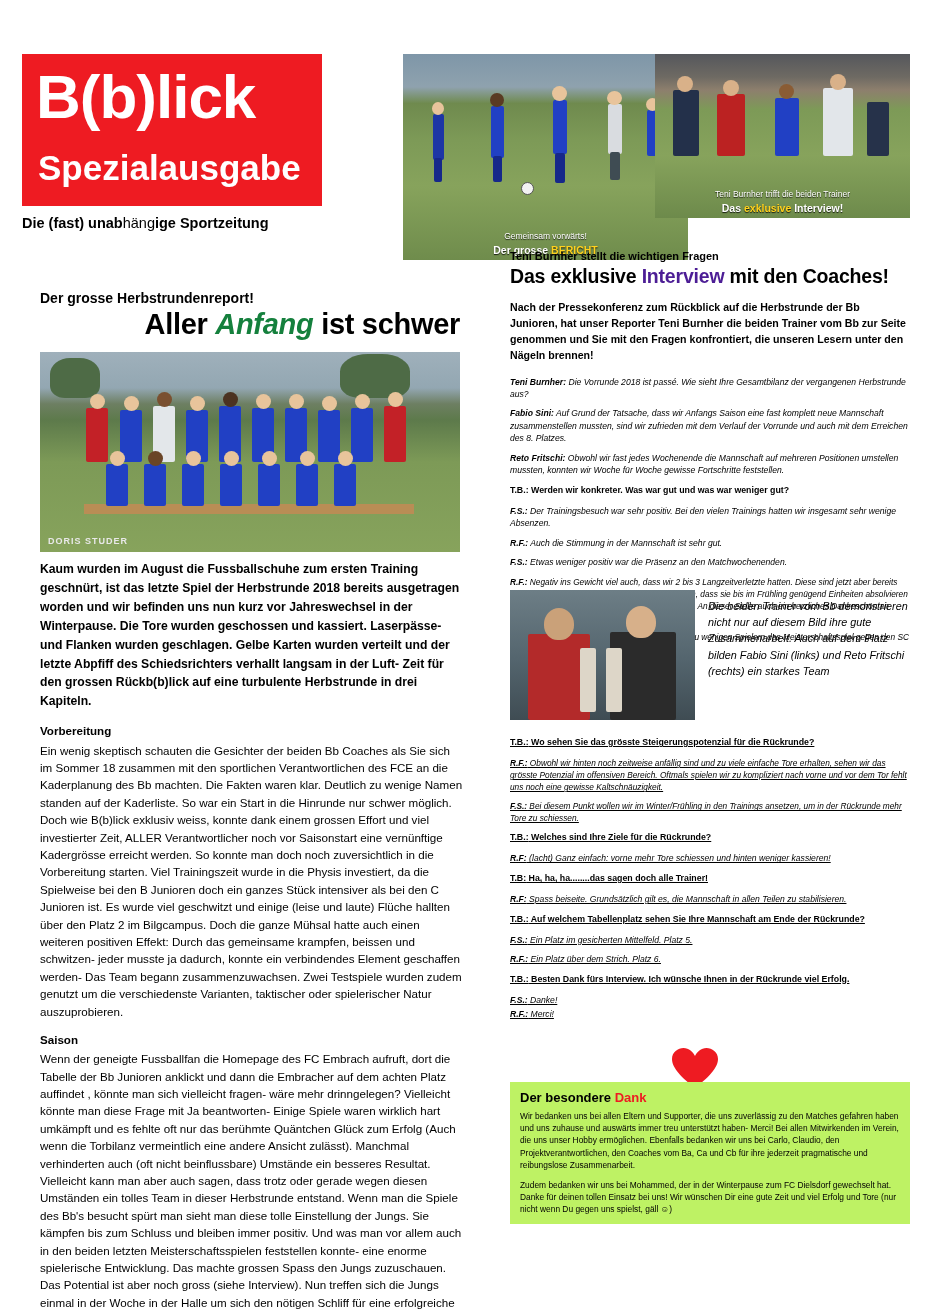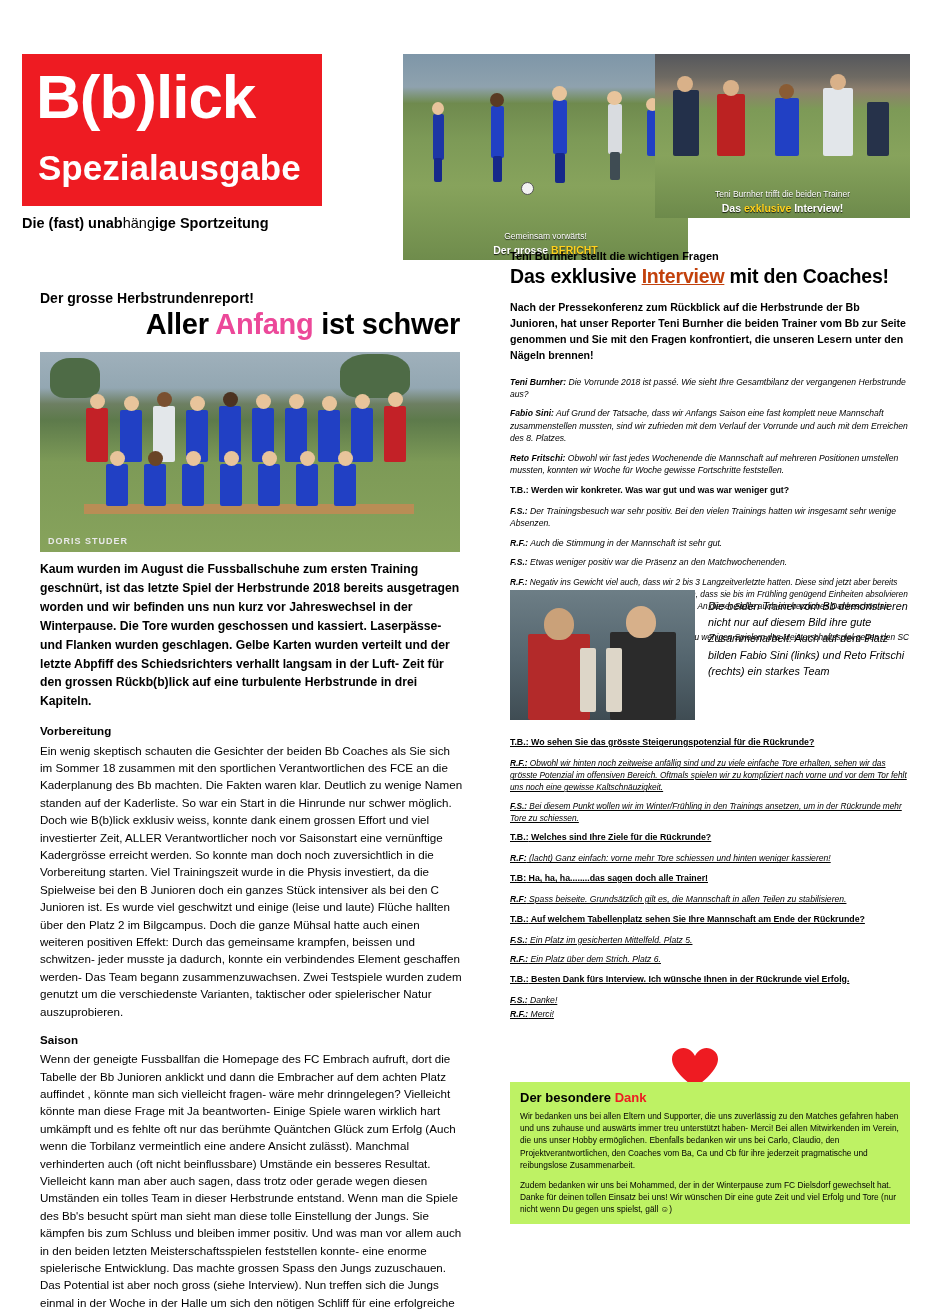--- a/index.html
+++ b/index.html
@@ -61,21 +61,21 @@
   .pl{position:absolute;border-radius:2px;}
 
   
   .left-col{position:absolute;left:40px;top:290px;width:420px;}
   .kicker{
     font-size:14px;font-weight:bold;text-align:left;margin:0 0 2px 0;
   }
   .headline{
     font-size:29px;font-weight:bold;text-align:right;letter-spacing:-.3px;margin:0;
   }
-  .headline .red{color:#ec4899;}
+  .headline .red{color:#15803d;font-style:italic;}
   .team-photo{
     position:absolute;left:40px;top:352px;width:420px;height:200px;overflow:hidden;
   }
   .team-bg{
     position:absolute;inset:0;
     background:
       linear-gradient(to bottom,
        #9fb0bb 0%, #93a7b2 18%,
        #6d7f62 26%, #5d7a4b 34%,
        #7d9a57 55%, #87a35c 100%);
@@ -93,21 +93,21 @@
   .body-text p{margin:0 0 11px 0;}
   .body-text .lead{font-weight:bold;font-size:12.2px;line-height:1.55;}
   .body-text .sub{font-weight:bold;margin-bottom:2px;}
 
   
   .right-col{position:absolute;left:510px;top:250px;width:400px;}
   .r-kicker{font-size:11px;font-weight:bold;margin:0 0 3px 0;}
   .r-headline{
     font-size:19.5px;font-weight:bold;margin:0 0 12px 0;letter-spacing:-.2px;
   }
-  .r-headline .red{color:#c2410c;text-decoration:underline;}
+  .r-headline .red{color:#4c1d95;}
   .r-intro{font-size:10.6px;font-weight:bold;line-height:1.5;margin:0 0 12px 0;}
   .qa{font-size:8.6px;line-height:1.45;margin:0 0 7px 0;}
   .qa .spk{font-weight:bold;font-style:italic;}
   .qa .ans{font-style:italic;}
   .qa.small{font-size:8.3px;}
   .qa-b{font-size:8.8px;line-height:1.5;margin:0 0 8px 0;font-weight:bold;}
 
   
   .coach-photo{position:absolute;left:510px;top:590px;width:185px;height:130px;overflow:hidden;}
   .coach-bg{position:absolute;inset:0;background:linear-gradient(to bottom,#6d7e86 0%,#53646d 55%,#3f4c53 100%);}

